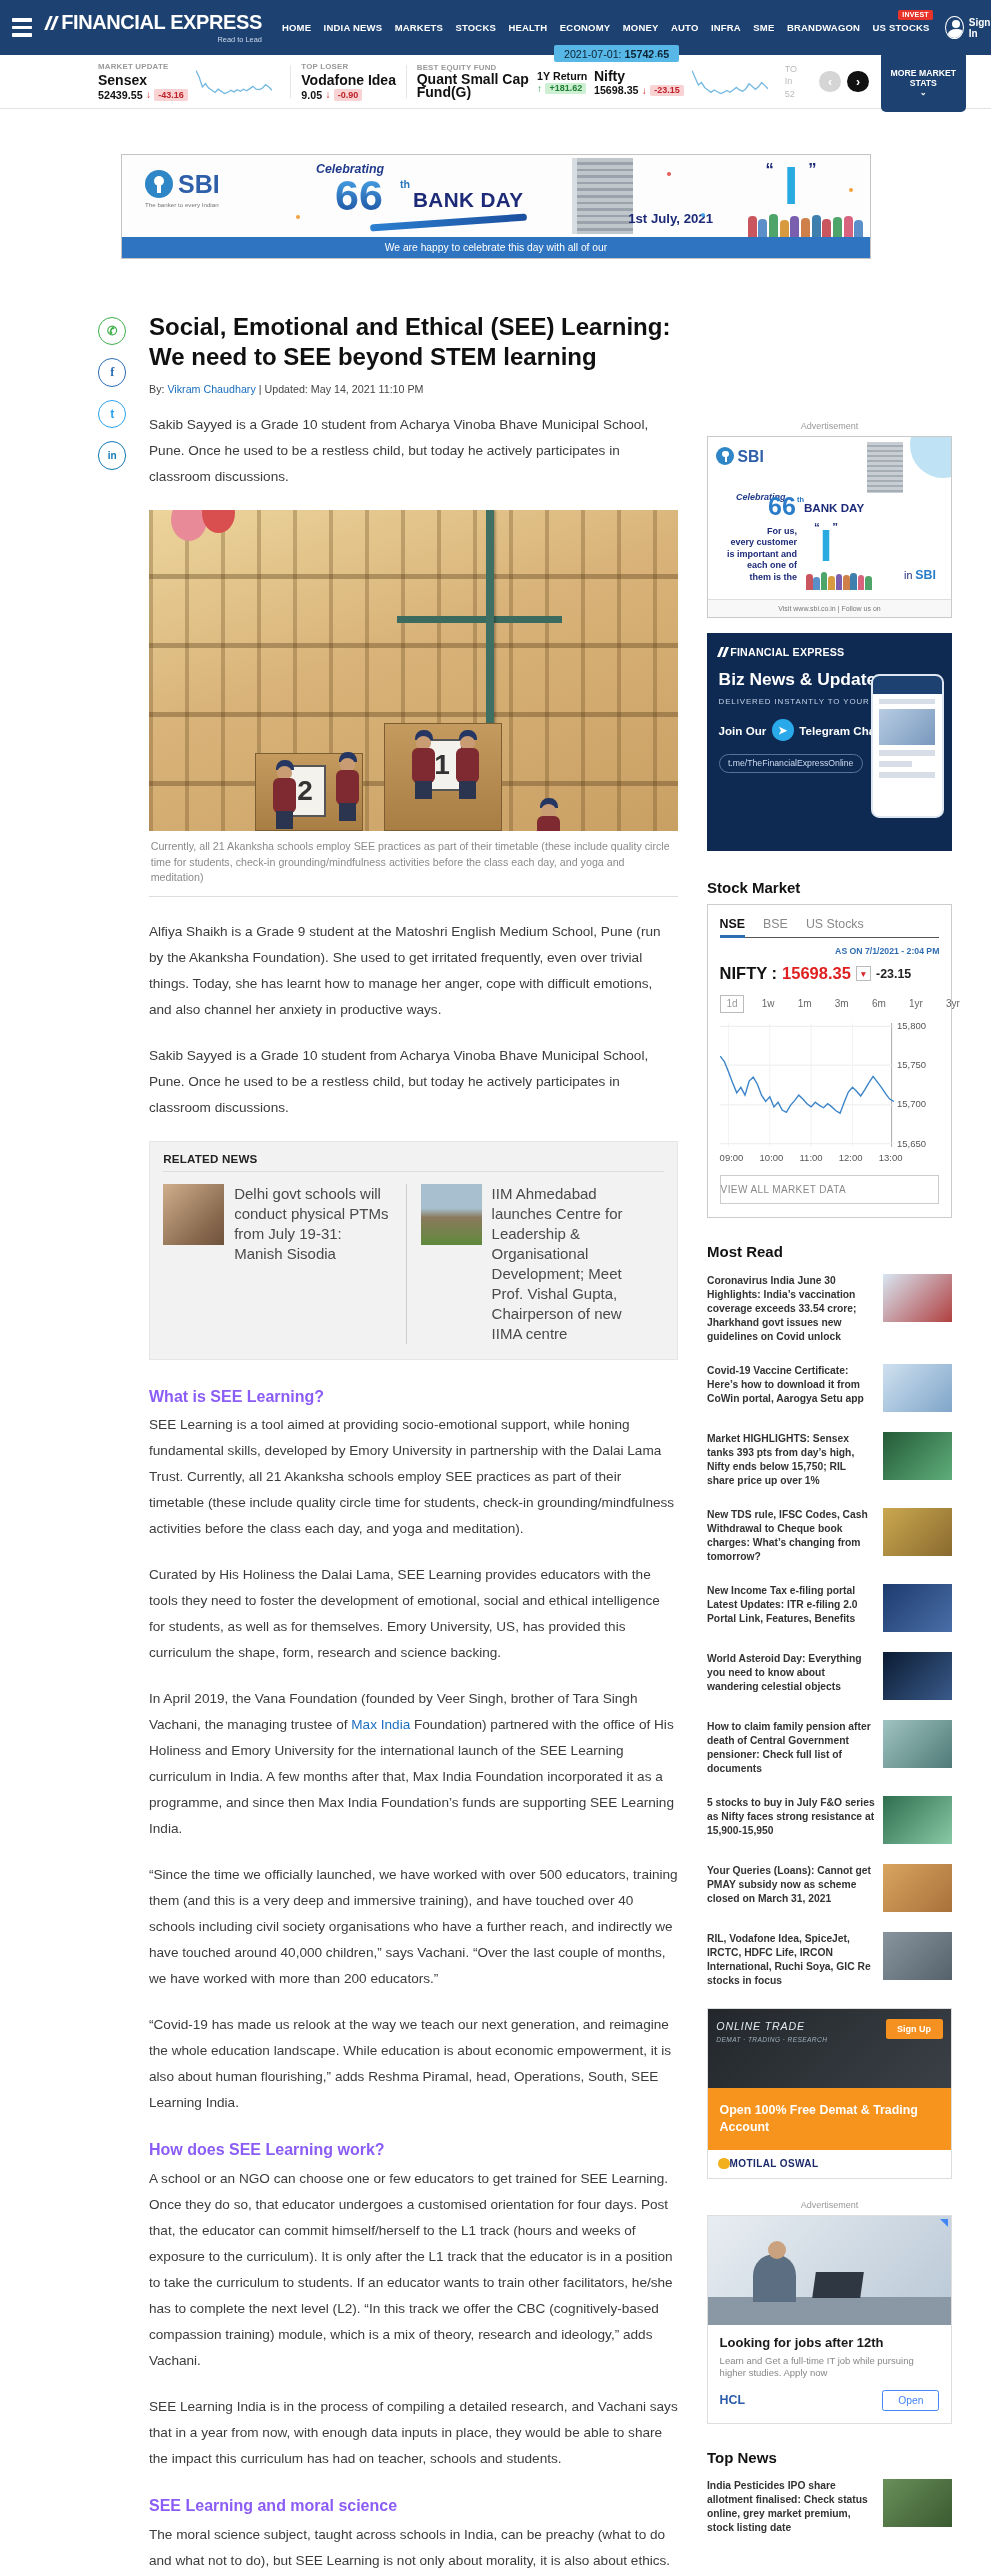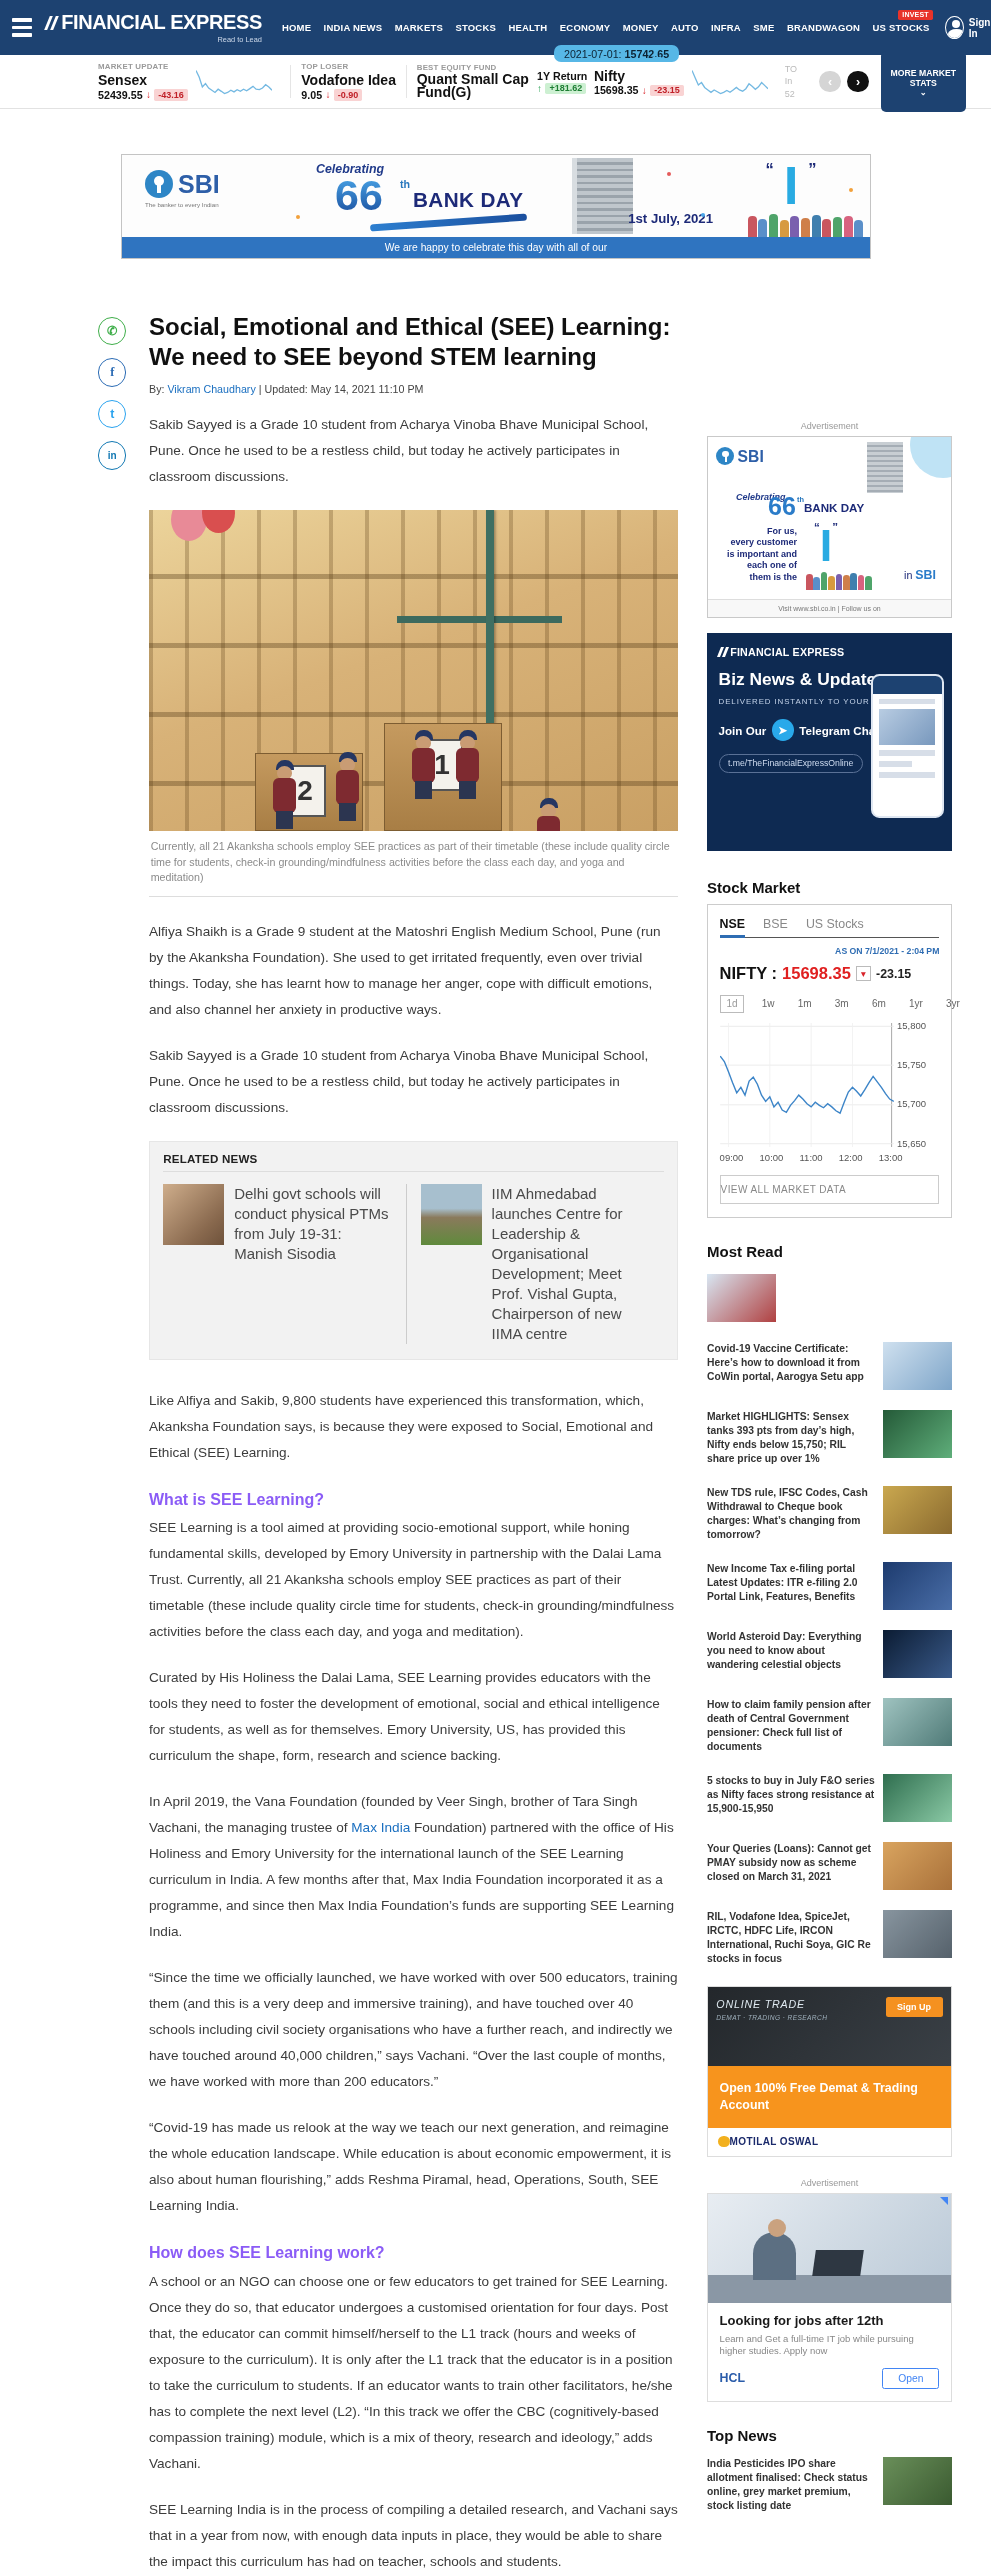--- a/index.html
+++ b/index.html
@@ -28,21 +28,21 @@
   .mitem{display:flex;flex-direction:column;justify-content:center}
   .mlabel{font-size:7.9px;color:#9a9a9a;font-weight:bold;letter-spacing:0.2px}
   .mname{font-size:14px;color:#111;font-weight:bold;margin:0.8px 0}
   .mval{font-size:10.7px;font-weight:bold;color:#111;display:flex;align-items:center;gap:3.3px;white-space:nowrap}
   .dn{color:#d8232a;font-size:10px}.up{color:#1e9e4a;font-size:10px}
   .badge-dn{background:#f9d3d3;color:#c02028;font-size:9px;font-weight:bold;padding:0.8px 4.1px;border-radius:1.7px}
   .badge-up{background:#cdf0d2;color:#1e7e34;font-size:9px;font-weight:bold;padding:0.8px 4.1px;border-radius:1.7px}
   .spark{width:76px;height:30px;margin:0 8.3px}
   .vdiv{width:0.8px;height:33px;background:#e5e5e5;margin:0 10px}
   .nifty-wrap{position:relative;margin-left:6.6px}
-  .tooltip{position:absolute;top:-21.5px;left:-40px;background:#57b7e6;border-radius:7px;padding:2.5px 10px;
+  .tooltip{position:absolute;top:-21.5px;left:-40px;background:#57b7e6;border-radius:2px;padding:2.5px 10px;
            font-size:10.7px;color:#0c2233;white-space:nowrap;z-index:3}
   .tooltip b{font-weight:bold}
   .tooltip:after{content:"";position:absolute;left:78%;bottom:-5px;border:5px solid transparent;border-top-color:#57b7e6}
   .partial-item{width:28px;overflow:hidden;opacity:.45;font-size:9px;color:#666;line-height:12.4px;margin-left:8.3px}
   .car-btn{width:21.5px;height:21.5px;border-radius:50%;color:#fff;display:flex;align-items:center;justify-content:center;
            font-size:12.4px;font-weight:bold;margin-left:6.6px;cursor:pointer}
   .car-prev{background:#d5d5d5}.car-next{background:#111}
   .more-stats{margin-left:11.6px;background:#1d4271;color:#fff;font-size:8.7px;font-weight:bold;text-align:center;
               border-radius:5px;padding:5.8px 10px;line-height:10.7px;cursor:pointer;white-space:pre-line}
   .more-stats .chev{display:block;font-size:8.3px;line-height:6.6px}
@@ -436,21 +436,20 @@
           <div class="rel-thumb" style="background:linear-gradient(135deg,#cfae8c,#8a6a4f 70%,#6e523b)"></div>
           <div class="rel-text">Delhi govt schools will conduct physical PTMs from July 19-31: Manish Sisodia</div>
         </div>
         <div class="rel-item">
           <div class="rel-thumb" style="background:linear-gradient(180deg,#a7bfce 40%,#8a7a5c 55%,#5f8a3c)"></div>
           <div class="rel-text">IIM Ahmedabad launches Centre for Leadership &amp; Organisational Development; Meet Prof. Vishal Gupta, Chairperson of new IIMA centre</div>
         </div>
       </div>
     </div>
 
-    <p class="para">Like Alfiya and Sakib, 9,800 students have experienced this transformation, which, Akanksha Foundation says, is because they were exposed to Social, Emotional and Ethical (SEE) Learning.</p>
     <h2 class="subhead">What is SEE Learning?</h2>
     <p class="para">SEE Learning is a tool aimed at providing socio-emotional support, while honing fundamental skills, developed by Emory University in partnership with the Dalai Lama Trust. Currently, all 21 Akanksha schools employ SEE practices as part of their timetable (these include quality circle time for students, check-in grounding/mindfulness activities before the class each day, and yoga and meditation).</p>
     <p class="para">Curated by His Holiness the Dalai Lama, SEE Learning provides educators with the tools they need to foster the development of emotional, social and ethical intelligence for students, as well as for themselves. Emory University, US, has provided this curriculum the shape, form, research and science backing.</p>
     <p class="para">
       <span>In April 2019, the Vana Foundation (founded by Veer Singh, brother of Tara Singh Vachani, the managing trustee of </span><a>Max India</a><span> Foundation) partnered with the office of His Holiness and Emory University for the international launch of the SEE Learning curriculum in India. A few months after that, Max India Foundation incorporated it as a programme, and since then Max India Foundation’s funds are supporting SEE Learning India.</span>
     </p>
     <p class="para">“Since the time we officially launched, we have worked with over 500 educators, training them (and this is a very deep and immersive training), and have touched over 40 schools including civil society organisations who have a further reach, and indirectly we have touched around 40,000 children,” says Vachani. “Over the last couple of months, we have worked with more than 200 educators.”</p>
     <p class="para">“Covid-19 has made us relook at the way we teach our next generation, and reimagine the whole education landscape. While education is about economic empowerment, it is also about human flourishing,” adds Reshma Piramal, head, Operations, South, SEE Learning India.</p>
     <h2 class="subhead">How does SEE Learning work?</h2>
     <p class="para">A school or an NGO can choose one or few educators to get trained for SEE Learning. Once they do so, that educator undergoes a customised orientation for four days. Post that, the educator can commit himself/herself to the L1 track (hours and weeks of exposure to the curriculum). It is only after the L1 track that the educator is in a position to take the curriculum to students. If an educator wants to train other facilitators, he/she has to complete the next level (L2). “In this track we offer the CBC (cognitively-based compassion training) module, which is a mix of theory, research and ideology,” adds Vachani.</p>
@@ -576,20 +575,21 @@
         <span>11:00</span>
         <span>12:00</span>
         <span>13:00</span>
       </div>
       <div class="sm-btn">VIEW ALL MARKET DATA</div>
     </div>
 
     <div class="list-head">Most Read</div>
     <div>
       <div class="mr-item">
+        <div class="mr-title">Coronavirus India June 30 Highlights: India’s vaccination coverage exceeds 33.54 crore; Jharkhand govt issues new guidelines on Covid unlock</div>
         <div class="mr-thumb" style="background:linear-gradient(135deg,#d8e6f2,#b04040)"></div>
       </div>
       <div class="mr-item">
         <div class="mr-title">Covid-19 Vaccine Certificate: Here’s how to download it from CoWin portal, Aarogya Setu app</div>
         <div class="mr-thumb" style="background:linear-gradient(135deg,#cfe0ef,#7fa6c9)"></div>
       </div>
       <div class="mr-item">
         <div class="mr-title">Market HIGHLIGHTS: Sensex tanks 393 pts from day’s high, Nifty ends below 15,750; RIL share price up over 1%</div>
         <div class="mr-thumb" style="background:linear-gradient(135deg,#245a38,#5fae7a)"></div>
       </div>

